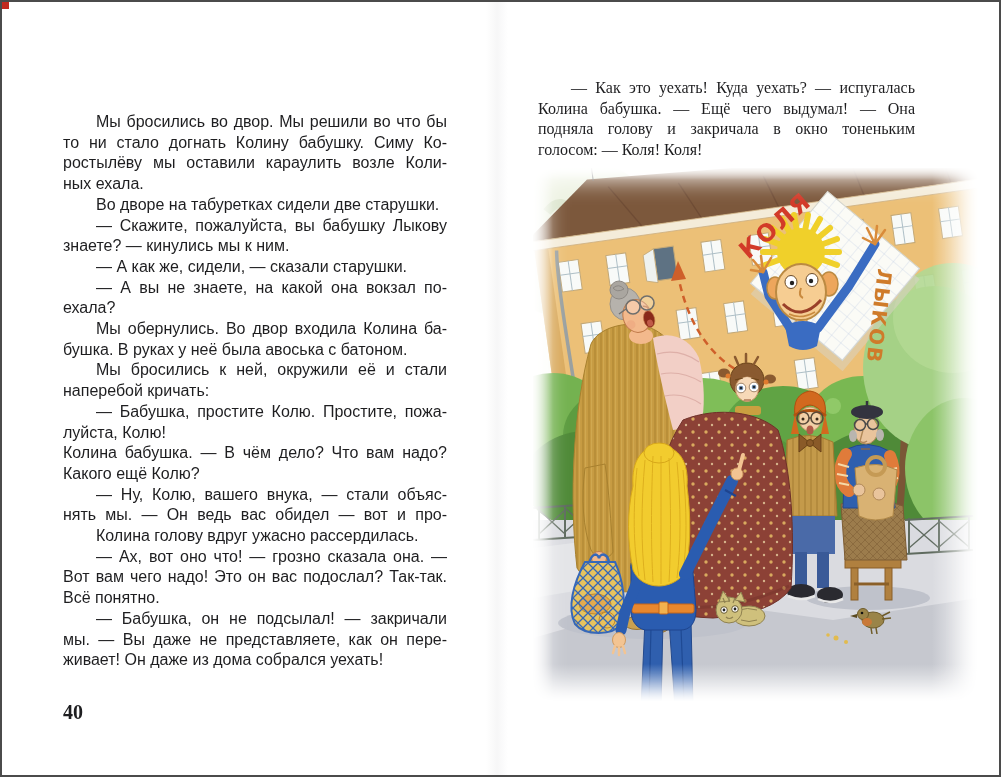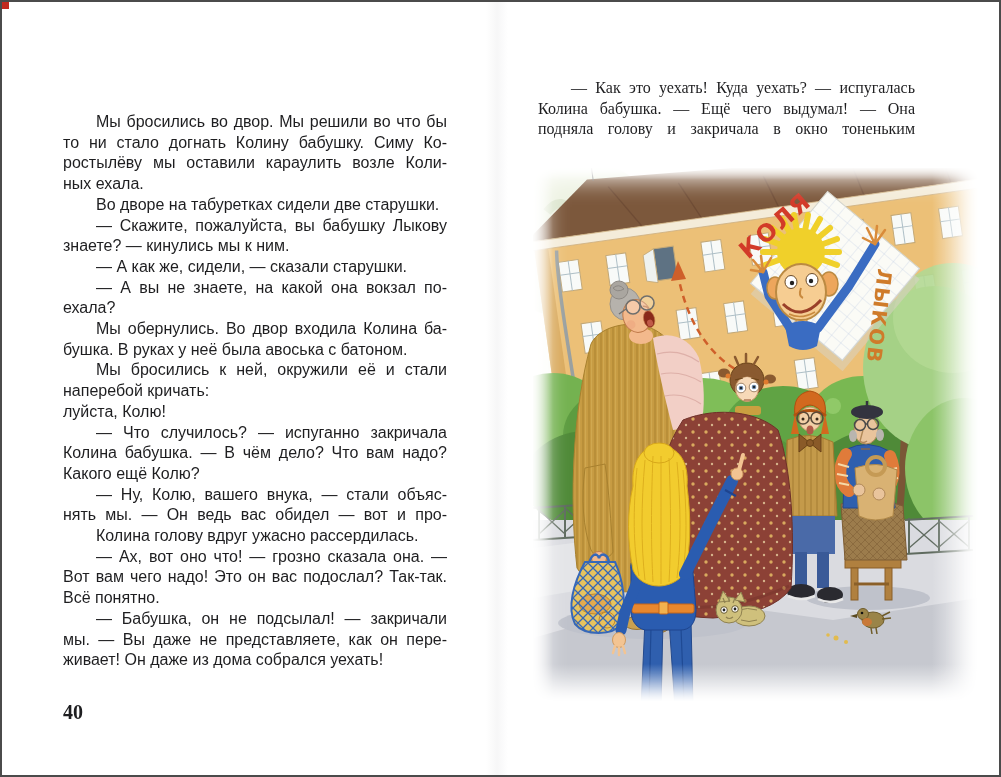--- a/index.html
+++ b/index.html
@@ -42,39 +42,40 @@
     <div class="tl ind last">Во дворе на табуретках сидели две старушки.</div>
     <div class="tl ind">— Скажите, пожалуйста, вы бабушку Лыкову</div>
     <div class="tl last">знаете? — кинулись мы к ним.</div>
     <div class="tl ind last">— А как же, сидели, — сказали старушки.</div>
     <div class="tl ind">— А вы не знаете, на какой она вокзал по-</div>
     <div class="tl last">ехала?</div>
     <div class="tl ind">Мы обернулись. Во двор входила Колина ба-</div>
     <div class="tl last">бушка. В руках у неё была авоська с батоном.</div>
     <div class="tl ind">Мы бросились к ней, окружили её и стали</div>
     <div class="tl last">наперебой кричать:</div>
+    <div class="tl ind">— Бабушка, простите Колю. Простите, пожа-</div>
     <div class="tl last">луйста, Колю!</div>
-    <div class="tl ind">— Что случилось? — испуганно закричала</div>
     <div class="tl">Колина бабушка. — В чём дело? Что вам надо?</div>
     <div class="tl last">Какого ещё Колю?</div>
     <div class="tl ind">— Ну, Колю, вашего внука, — стали объяс-</div>
     <div class="tl">нять мы. — Он ведь вас обидел — вот и про-</div>
     <div class="tl ind last">Колина голову вдруг ужасно рассердилась.</div>
     <div class="tl ind">— Ах, вот оно что! — грозно сказала она. —</div>
     <div class="tl">Вот вам чего надо! Это он вас подослал? Так-так.</div>
     <div class="tl last">Всё понятно.</div>
     <div class="tl ind">— Бабушка, он не подсылал! — закричали</div>
     <div class="tl">мы. — Вы даже не представляете, как он пере-</div>
     <div class="tl last">живает! Он даже из дома собрался уехать!</div>
   </div>
 
 <div id="rightcol" class="textcol">
     <div class="tl ind">— Как это уехать! Куда уехать? — испугалась</div>
     <div class="tl">Колина бабушка. — Ещё чего выдумал! — Она</div>
     <div class="tl">подняла голову и закричала в окно тоненьким</div>
+    <div class="tl last">голосом: — Коля! Коля!</div>
   </div>
 
 <div class="pageno">40</div>
 
 <div class="illu">
 <svg width="445" height="540" viewBox="0 0 445 540" xmlns="http://www.w3.org/2000/svg">
   <defs>
     <symbol id="win" overflow="visible">
       <rect width="20" height="30" fill="#f8faf8" stroke="#c2a878" stroke-width="1"></rect>
       <line x1="10" y1="0" x2="10" y2="30" stroke="#aebfc6" stroke-width="1"></line>

